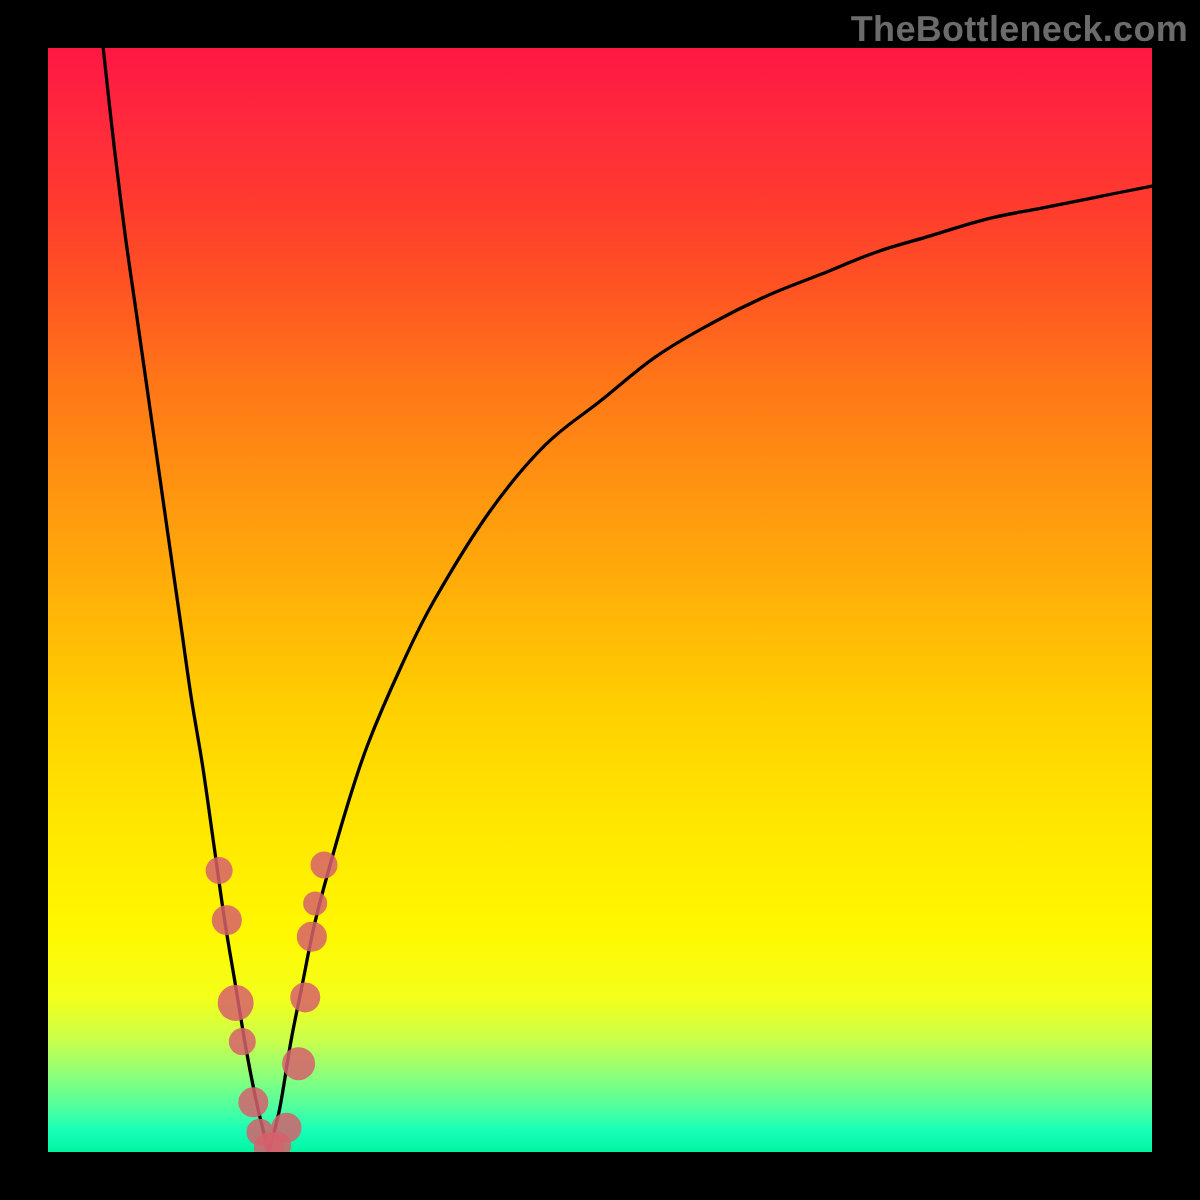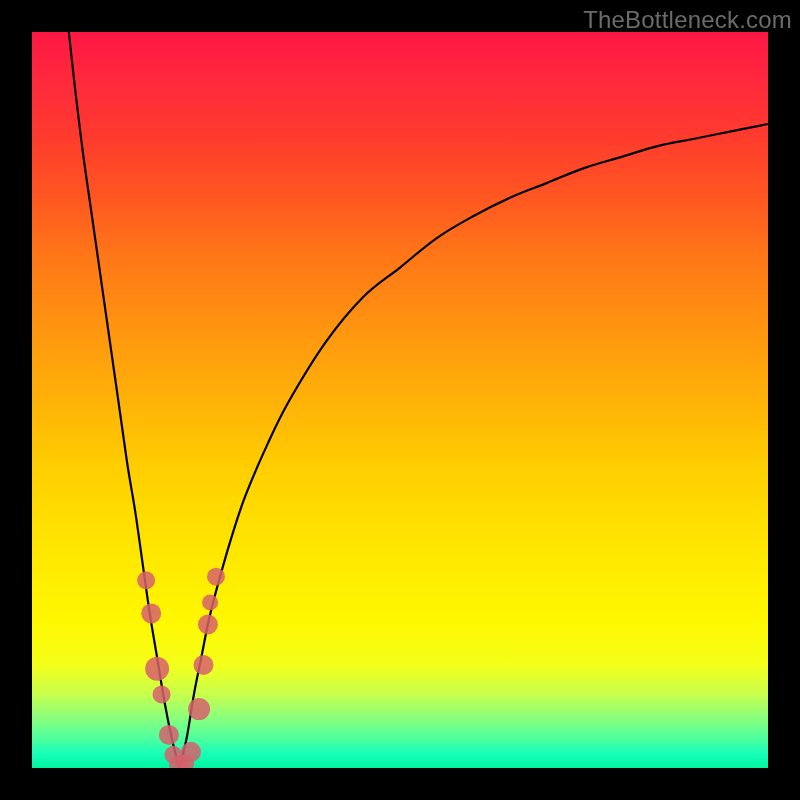--- a/index.html
+++ b/index.html
@@ -14,21 +14,21 @@
  #ffb208 50%,
  #ffd000 60%,
  #ffe600 70%,
  #fff800 80%,
  #f4ff1a 86%,
  #c8ff4d 90%,
  #8dff7a 93%,
  #4fff9f 96%,
  #18ffb8 98%,
  #00f5a0 100%)}
-.wm{position:absolute;right:8px;top:6px;color:#6b6b6b;font-size:24px;font-weight:400;letter-spacing:.2px}
+.wm{position:absolute;right:8px;top:6px;color:#6b6b6b;font-size:24px;font-weight:700;letter-spacing:.2px}
 svg.inner{position:absolute;left:0;top:0}
 </style>
 </head>
 <body>
 
 <div class="frame">
   <div class="wm">TheBottleneck.com</div>
   <div class="plot">
     <svg class="inner" id="svg" width="736" height="736" viewBox="0 0 736 736">
         <path d="M 36.800000000000004 0 C 38.1248 11.923200000000001, 41.5104 43.71840000000001, 44.16 66.24000000000001 C 46.809599999999996 88.76160000000002, 48.870400000000004 105.248, 51.52 125.12 C 54.1696 144.992, 56.2304 158.09279999999998, 58.88 176.64 C 61.5296 195.1872, 63.590399999999995 209.61280000000002, 66.24 228.16000000000003 C 68.8896 246.70720000000003, 70.9504 261.13280000000003, 73.60000000000001 279.68 C 76.24960000000002 298.2272, 78.3104 312.65279999999996, 80.96 331.2 C 83.60959999999999 349.7472, 85.67039999999999 364.17280000000005, 88.32 382.72 C 90.9696 401.2672, 93.0304 417.0176, 95.68 434.24 C 98.32960000000001 451.4624, 100.39040000000001 461.17760000000004, 103.04 478.40000000000003 C 105.6896 495.6224, 107.75039999999998 511.3728, 110.39999999999999 529.92 C 113.0496 548.4671999999999, 115.1104 564.2176000000001, 117.76 581.44 C 120.40960000000001 598.6624, 122.47040000000001 609.7024, 125.12 625.6 C 127.7696 641.4976, 129.8304 655.1872, 132.48 669.76 C 135.12959999999998 684.3328, 137.1904 694.6368, 139.84 706.56 C 142.4896 718.4831999999999, 145.8752 730.7008, 147.20000000000002 736" fill="none" stroke="#000" stroke-width="2.2" stroke-linecap="round"></path>

